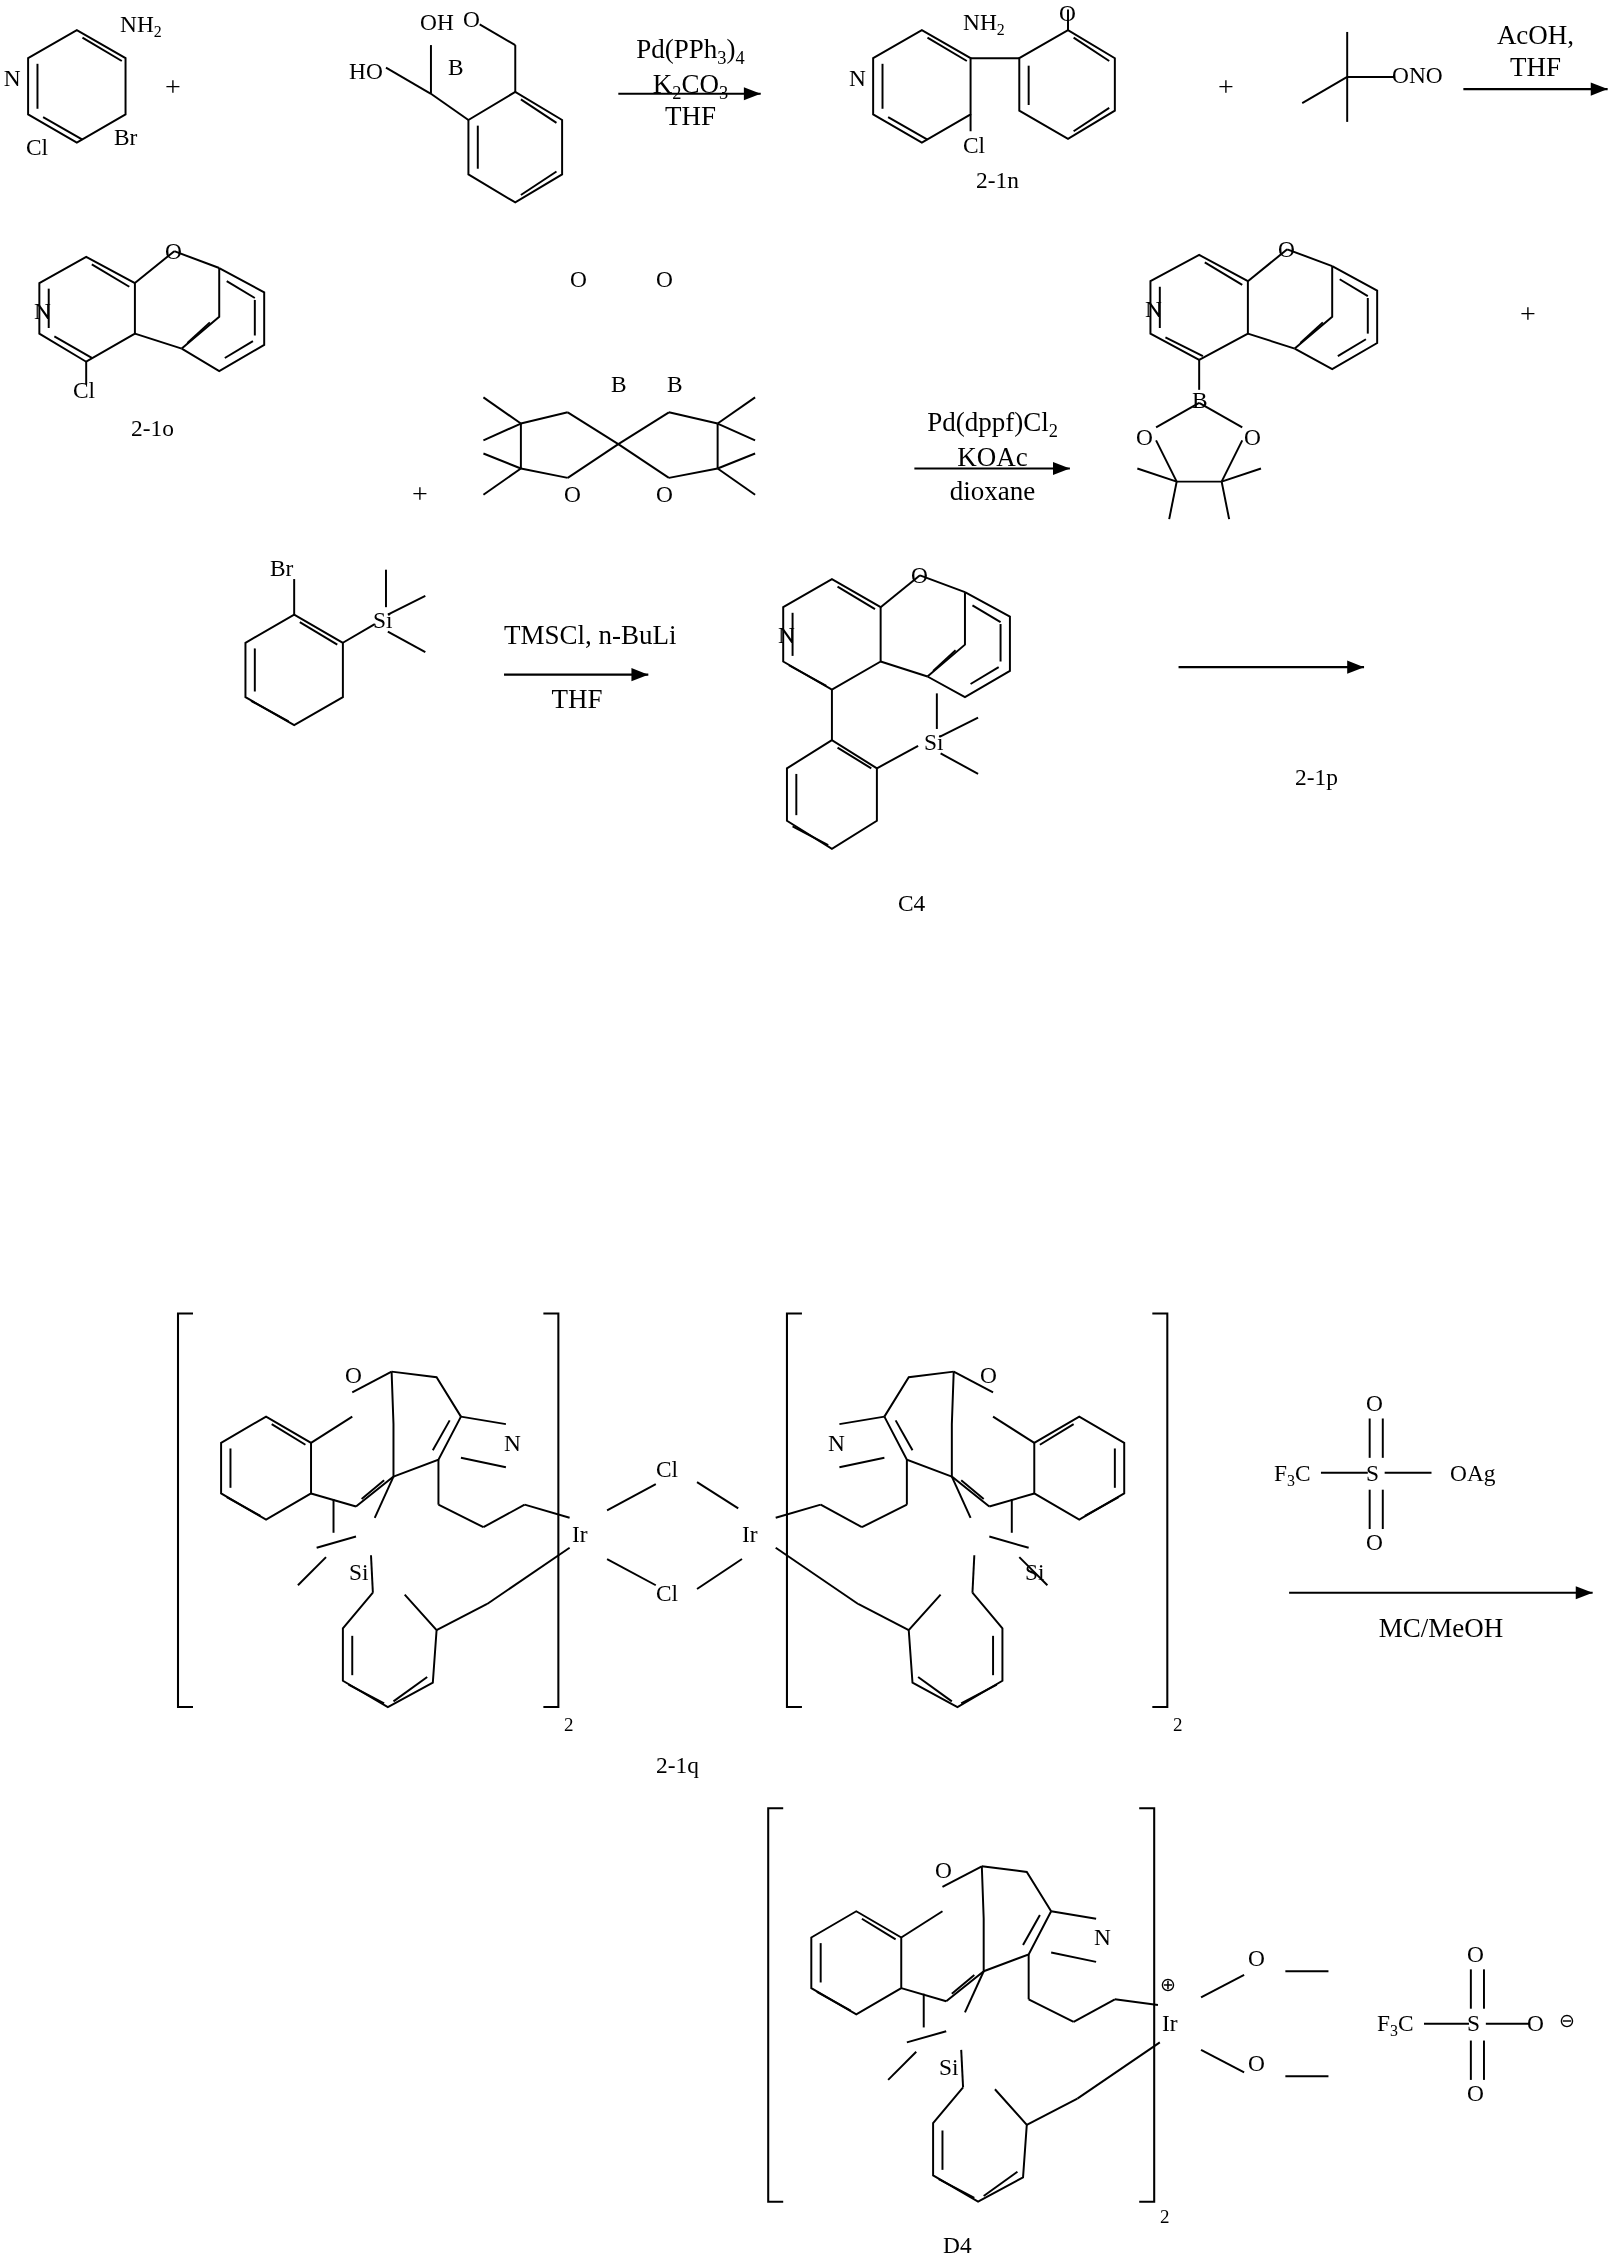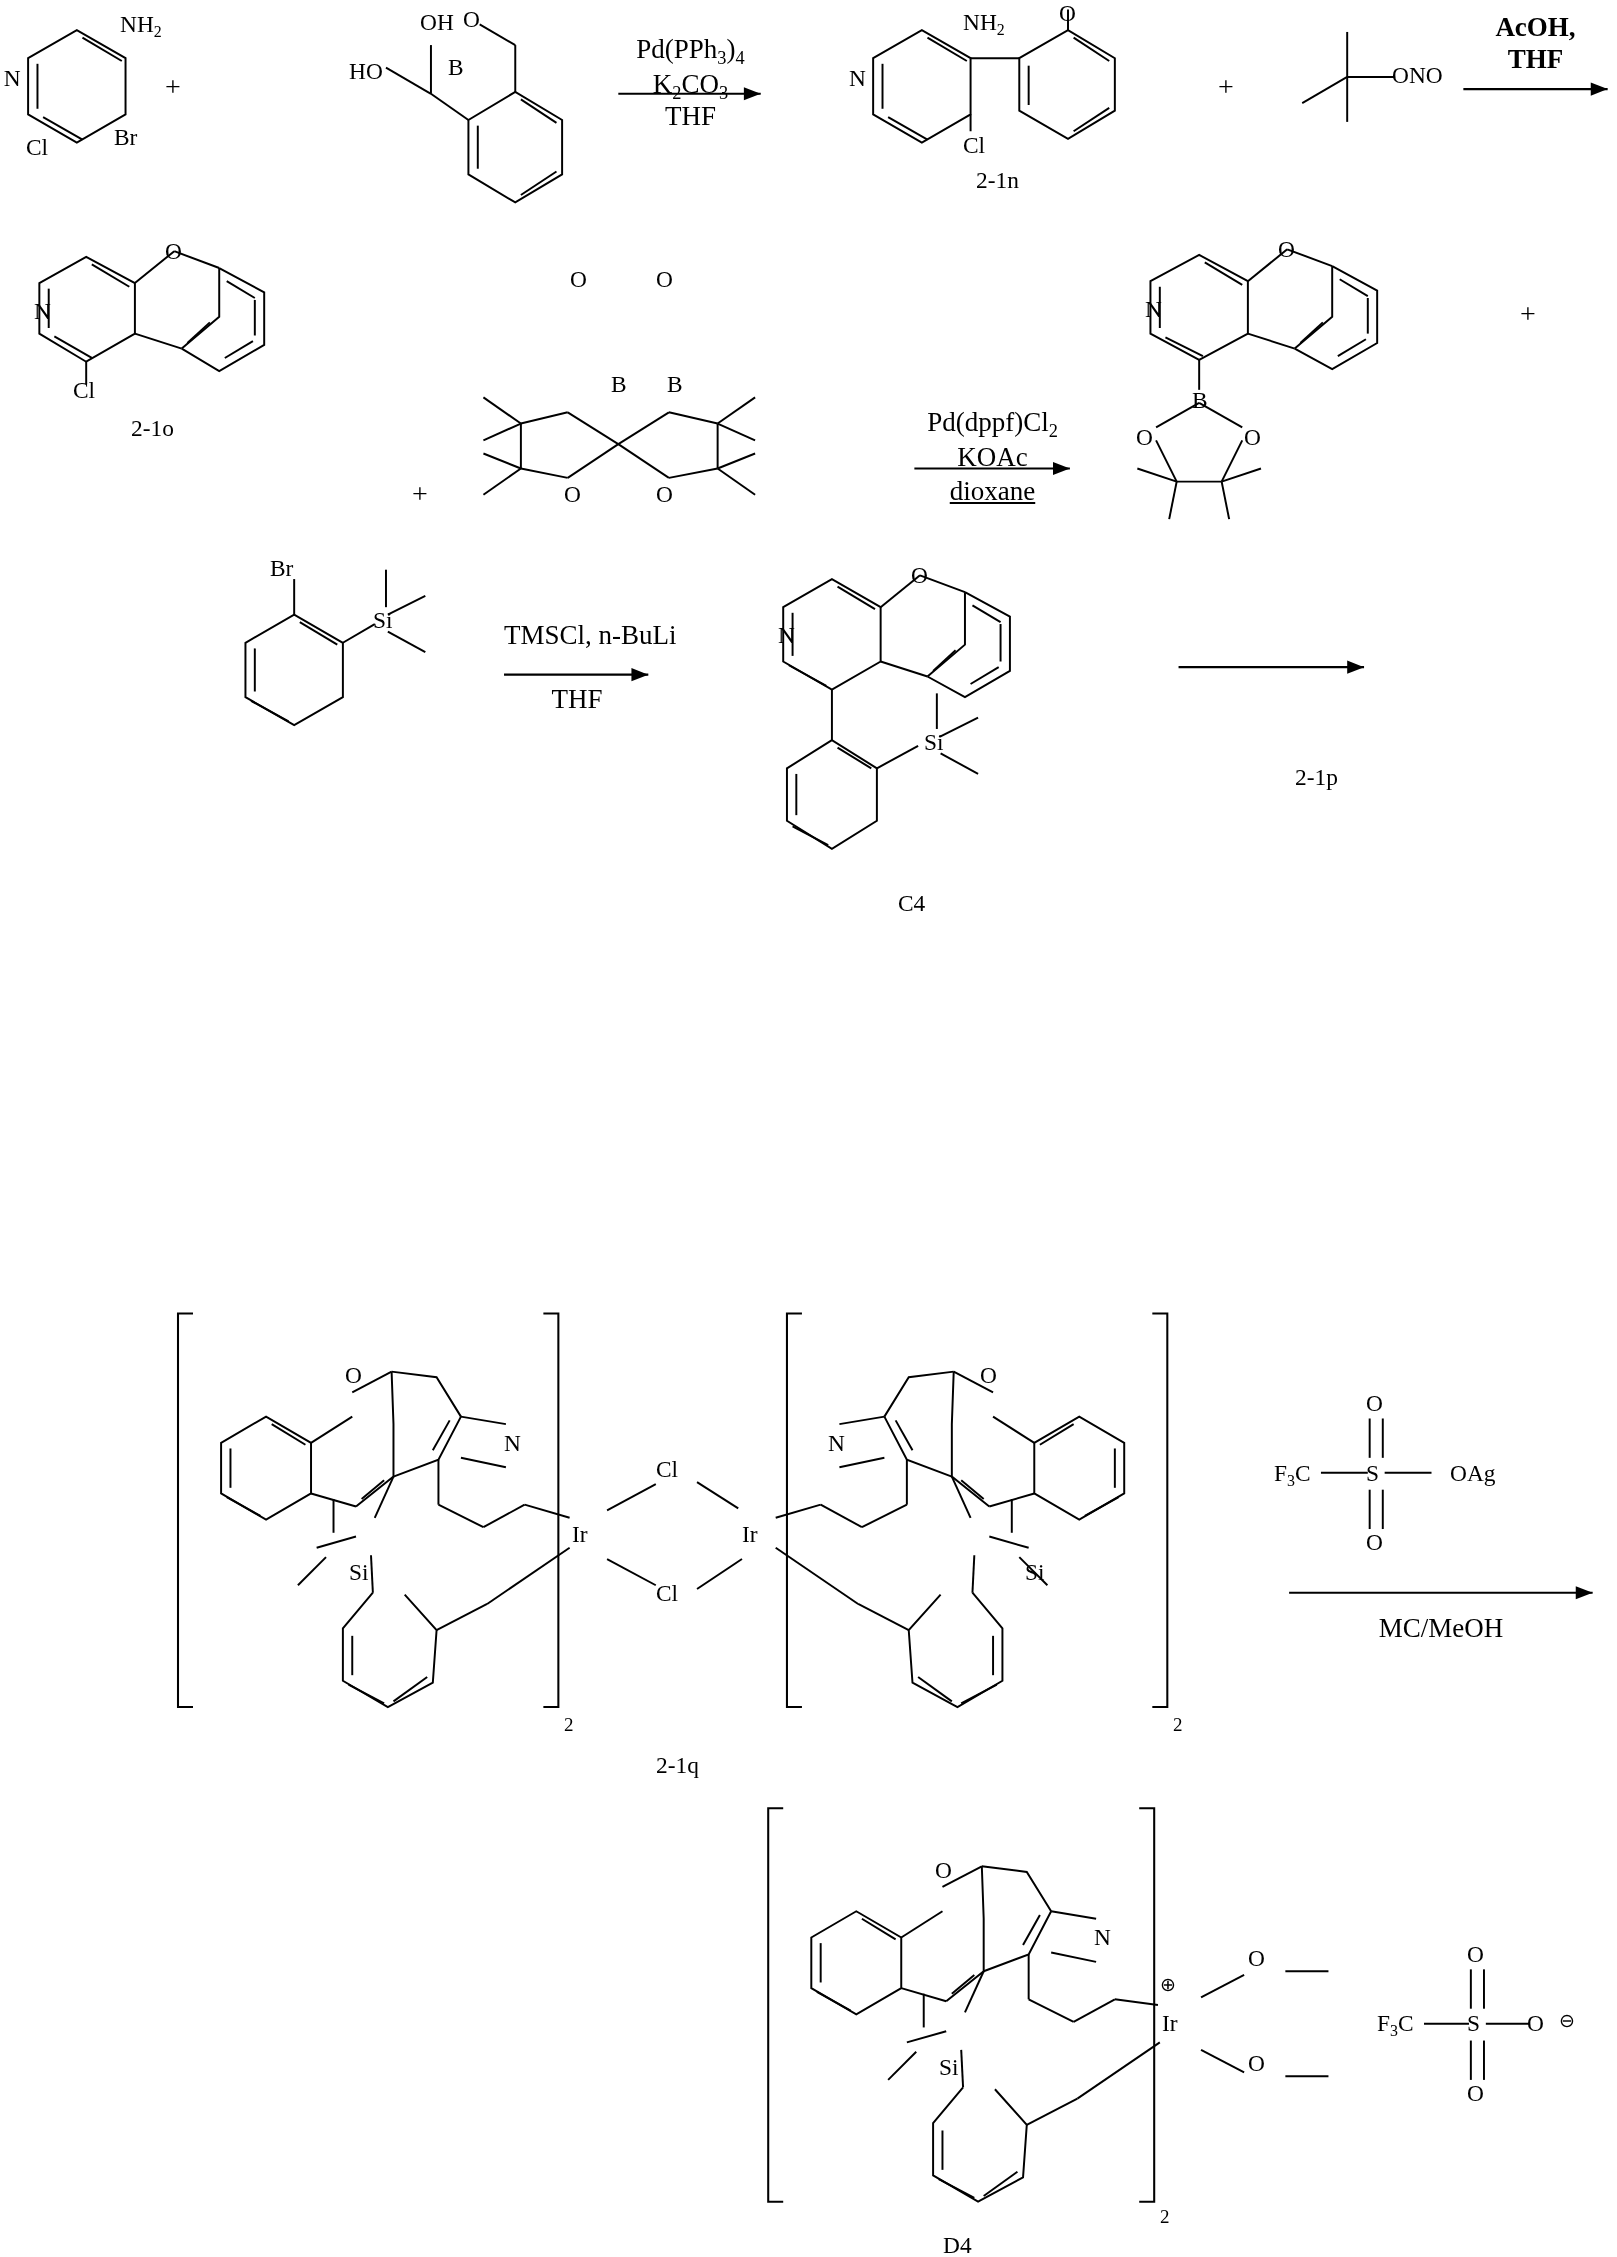--- a/index.html
+++ b/index.html
@@ -389,21 +389,21 @@
 
 <span class="lbl" style="left:963px; top:11.2px;">NH<sub>2</sub></span>
 <span class="lbl" style="left:849px; top:67px;">N</span>
 <span class="lbl" style="left:963px; top:134px;">Cl</span>
 <span class="lbl" style="left:1059px; top:1.9px;">O</span>
 <span class="cmpd" style="left:976px; top:167px;">2-1n</span>
 
 <span class="plus" style="left:1218px; top:73px;">+</span>
 <span class="lbl" style="left:1392px; top:64px;">ONO</span>
 
-<div class="cond" style="left:1463px; top:12px; width:145px;font-weight:bold;">
+<div class="cond" style="left:1463px; top:20px; width:145px;">
   <div>AcOH,</div>
   <div>THF</div>
 </div>
 
 <span class="lbl" style="left:165px; top:240px;">O</span>
 <span class="lbl" style="left:34px; top:300px;">N</span>
 <span class="lbl" style="left:73px; top:379px;">Cl</span>
 <span class="cmpd" style="left:131px; top:415px;">2-1o</span>
 
 <span class="plus" style="left:412px; top:480px;">+</span>
@@ -412,21 +412,21 @@
 <span class="lbl" style="left:656px; top:268px;">O</span>
 <span class="lbl" style="left:564px; top:483px;">O</span>
 <span class="lbl" style="left:656px; top:483px;">O</span>
 <span class="lbl" style="left:611px; top:373px;">B</span>
 <span class="lbl" style="left:667px; top:373px;">B</span>
 
 <div class="cond" style="left:914px; top:407px; width:157px;">
   <div>Pd(dppf)Cl<sub>2</sub></div>
   <div>KOAc</div>
 </div>
-<div class="cond" style="left:914px; top:476px; width:157px;text-decoration:underline;">
+<div class="cond" style="left:914px; top:476px; width:157px;">
   <div>dioxane</div>
 </div>
 
 <span class="lbl" style="left:1278px; top:238px;">O</span>
 <span class="lbl" style="left:1145px; top:298px;">N</span>
 <span class="lbl" style="left:1192px; top:389px;">B</span>
 <span class="lbl" style="left:1136px; top:426px;">O</span>
 <span class="lbl" style="left:1244px; top:426px;">O</span>
 <span class="plus" style="left:1520px; top:300px;">+</span>
 <span class="cmpd" style="left:1295px; top:764px;">2-1p</span>

